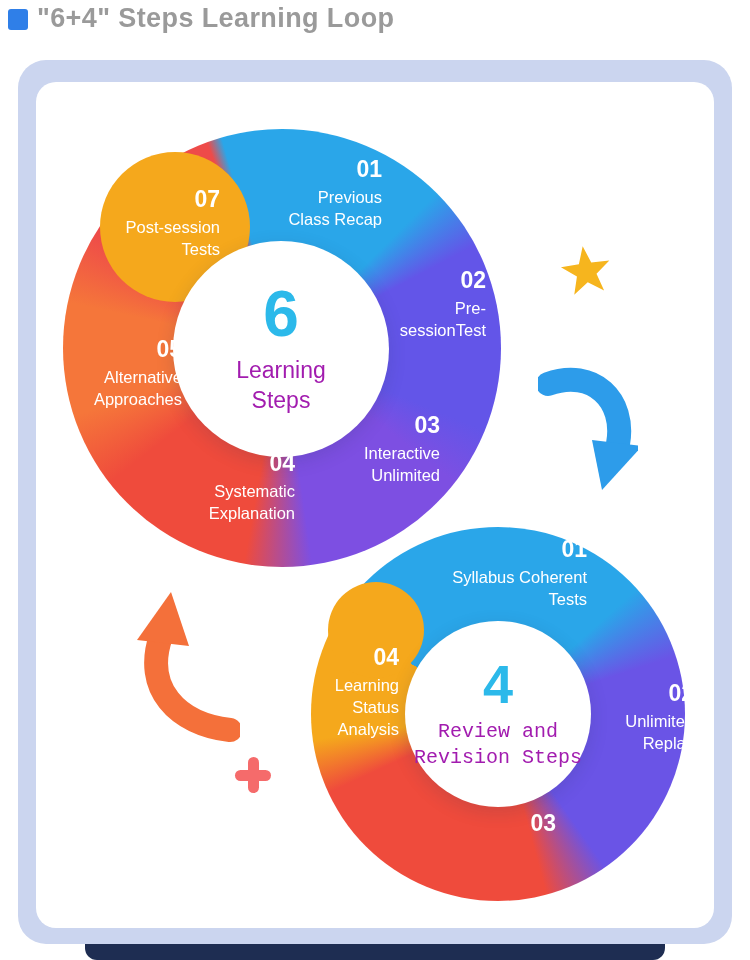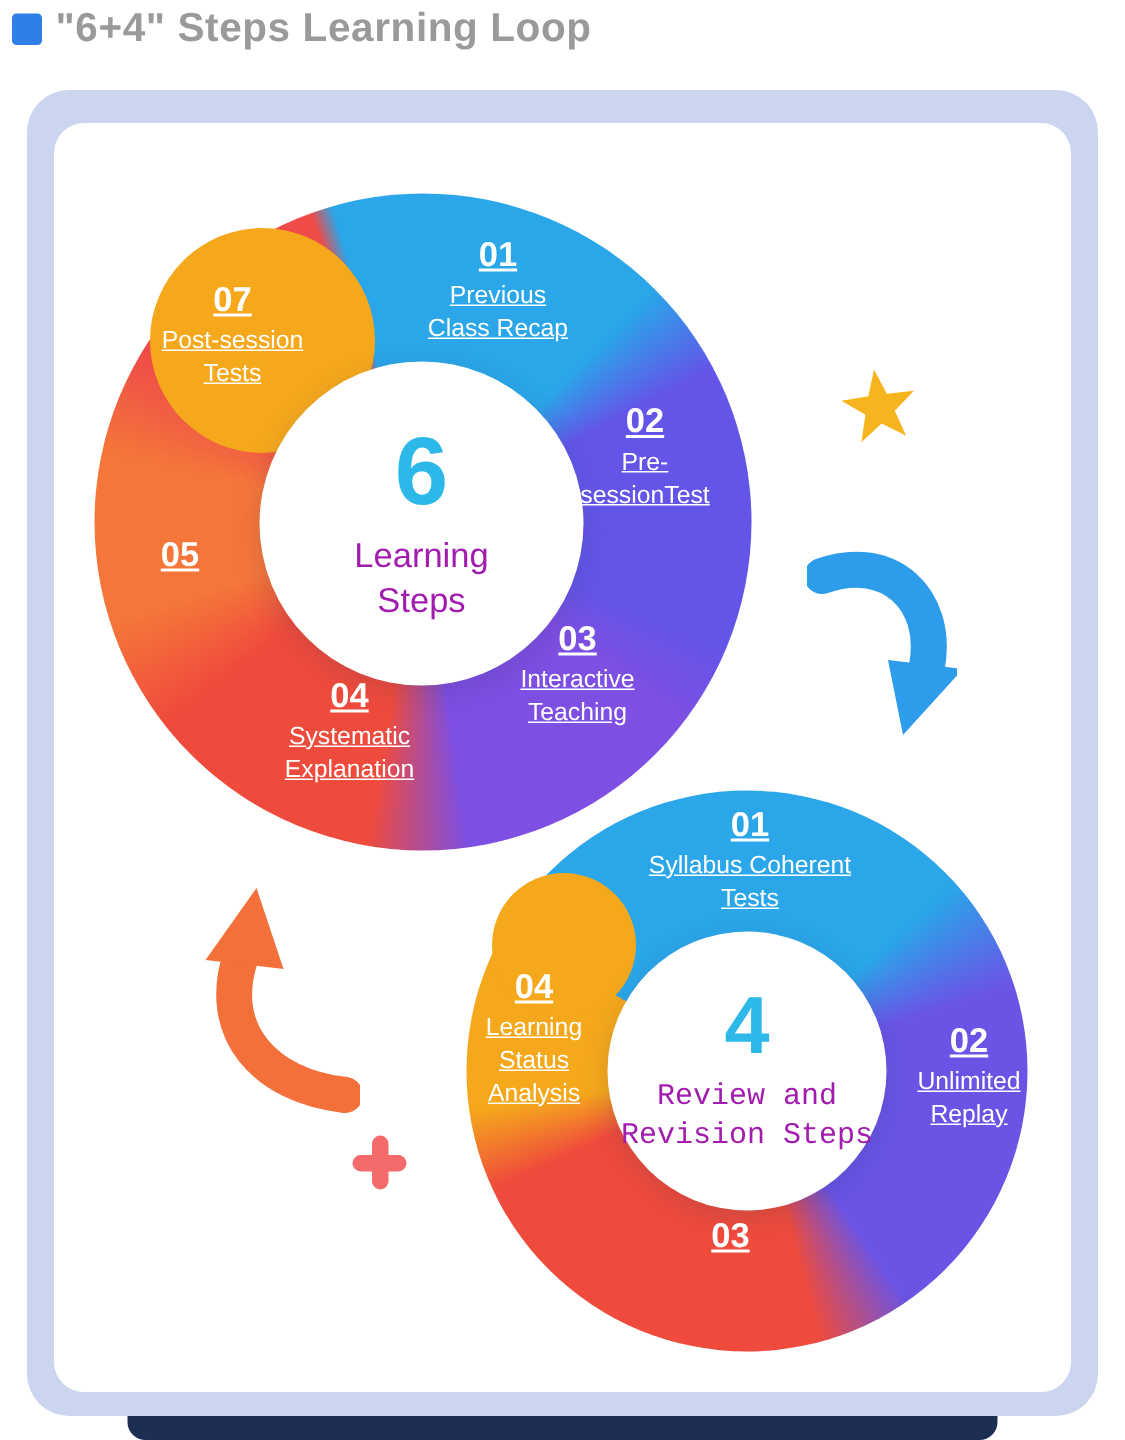--- a/index.html
+++ b/index.html
@@ -63,28 +63,28 @@
   }
   .hole6 { left:173px; top:241px; width:216px; height:216px; }
   .hole4 { left:405px; top:621px; width:186px; height:186px; }
   .hole .big { font-weight:700; color:#2cb9ea; line-height:1; }
   .hole6 .big { font-size:64px; margin-bottom:10px; }
   .hole4 .big { font-size:54px; margin-bottom:8px; }
   .hole .cap { color:#a21caf; line-height:1.3; }
   .hole6 .cap { font-size:23px; width:140px; }
   .hole4 .cap { font-size:20px; width:170px;font-family:Liberation Mono, monospace; }
   
-  .step { position:absolute; text-align:center; color:#ffffff; z-index:5;text-decoration:underline; }
+  .step { position:absolute; text-align:right; color:#ffffff; z-index:5; }
   .step .num { display:block; font-size:23px; font-weight:700; margin-bottom:4px; }
   .step .lbl { display:block; font-size:16.5px; line-height:1.32; }
   .s6-1 { left:282px; top:156px; width:100px; }
   .s6-2 { left:374px; top:267px; width:112px; }
   .s6-3 { left:330px; top:412px; width:110px; }
   .s6-4 { left:171px; top:450px; width:124px; }
-  .s6-5 { left:58px;  top:356px; width:124px; }
+  .s6-5 { left:58px;  top:336px; width:124px; }
   .s6-6 { left:90px;  top:186px; width:130px; }
   .s4-1 { left:413px; top:536px; width:174px; }
   .s4-2 { left:598px; top:680px; width:96px; }
   .s4-3 { left:418px; top:810px; width:138px; }
   .s4-4 { left:313px; top:644px; width:86px; }
   
   .star { position:absolute; left:560px; top:245px; width:52px; height:50px; z-index:5; transform:rotate(-8deg); }
   .arrow-down { position:absolute; left:538px; top:362px; width:100px; height:132px; z-index:5; }
   .arrow-up   { position:absolute; left:135px; top:588px; width:105px; height:155px; z-index:5; }
   .plus { position:absolute; left:235px; top:757px; width:36px; height:36px; z-index:5; }
@@ -117,28 +117,29 @@
 <div class="step s6-1">
   <span class="num">01</span>
   <span class="lbl">Previous Class Recap</span>
 </div>
 <div class="step s6-2">
   <span class="num">02</span>
   <span class="lbl">Pre-sessionTest</span>
 </div>
 <div class="step s6-3">
   <span class="num">03</span>
-  <span class="lbl">Interactive Teaching</span>
+  <span class="lbl">Interactive Unlimited</span>
 </div>
 <div class="step s6-4">
   <span class="num">04</span>
   <span class="lbl">Systematic Explanation</span>
 </div>
 <div class="step s6-5">
   <span class="num">05</span>
+  <span class="lbl">Alternative Approaches</span>
 </div>
 <div class="step s6-6">
   <span class="num">07</span>
   <span class="lbl">Post-session Tests</span>
 </div>
 
 <div class="ring ring4"></div>
 <div class="blob blob4"></div>
 <div class="hole hole4">
   <div class="big">4</div>

